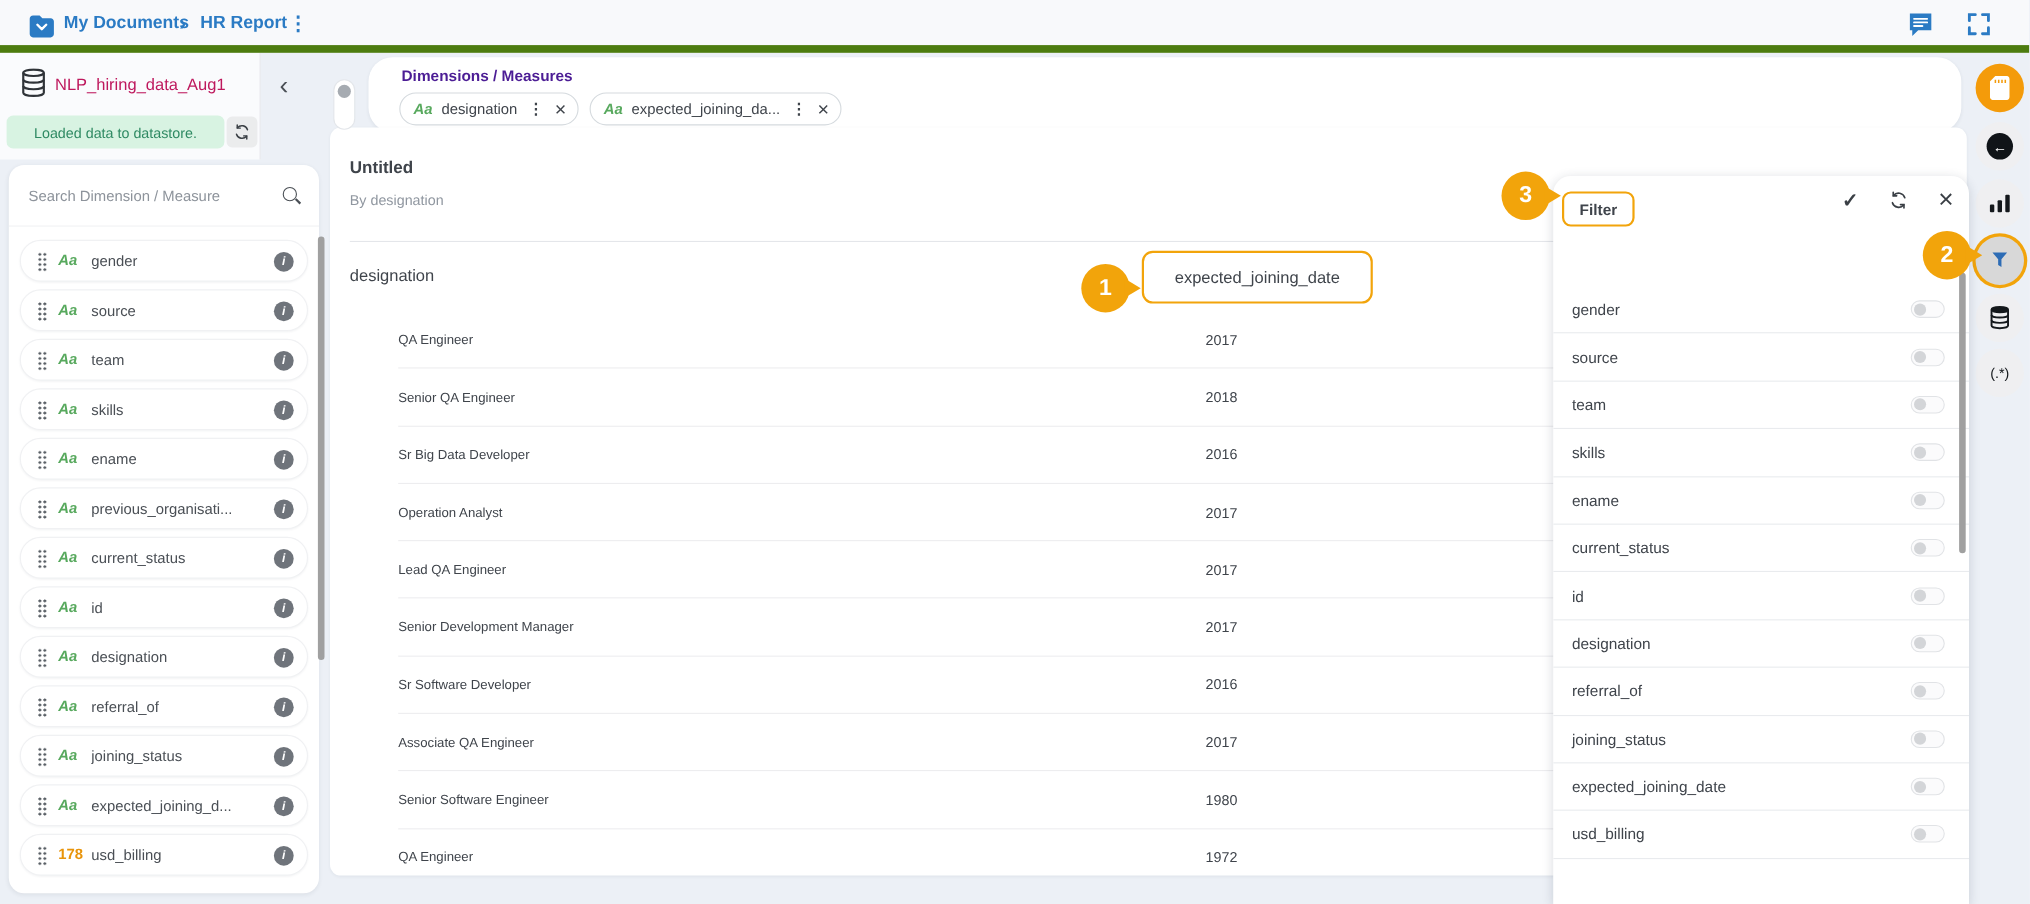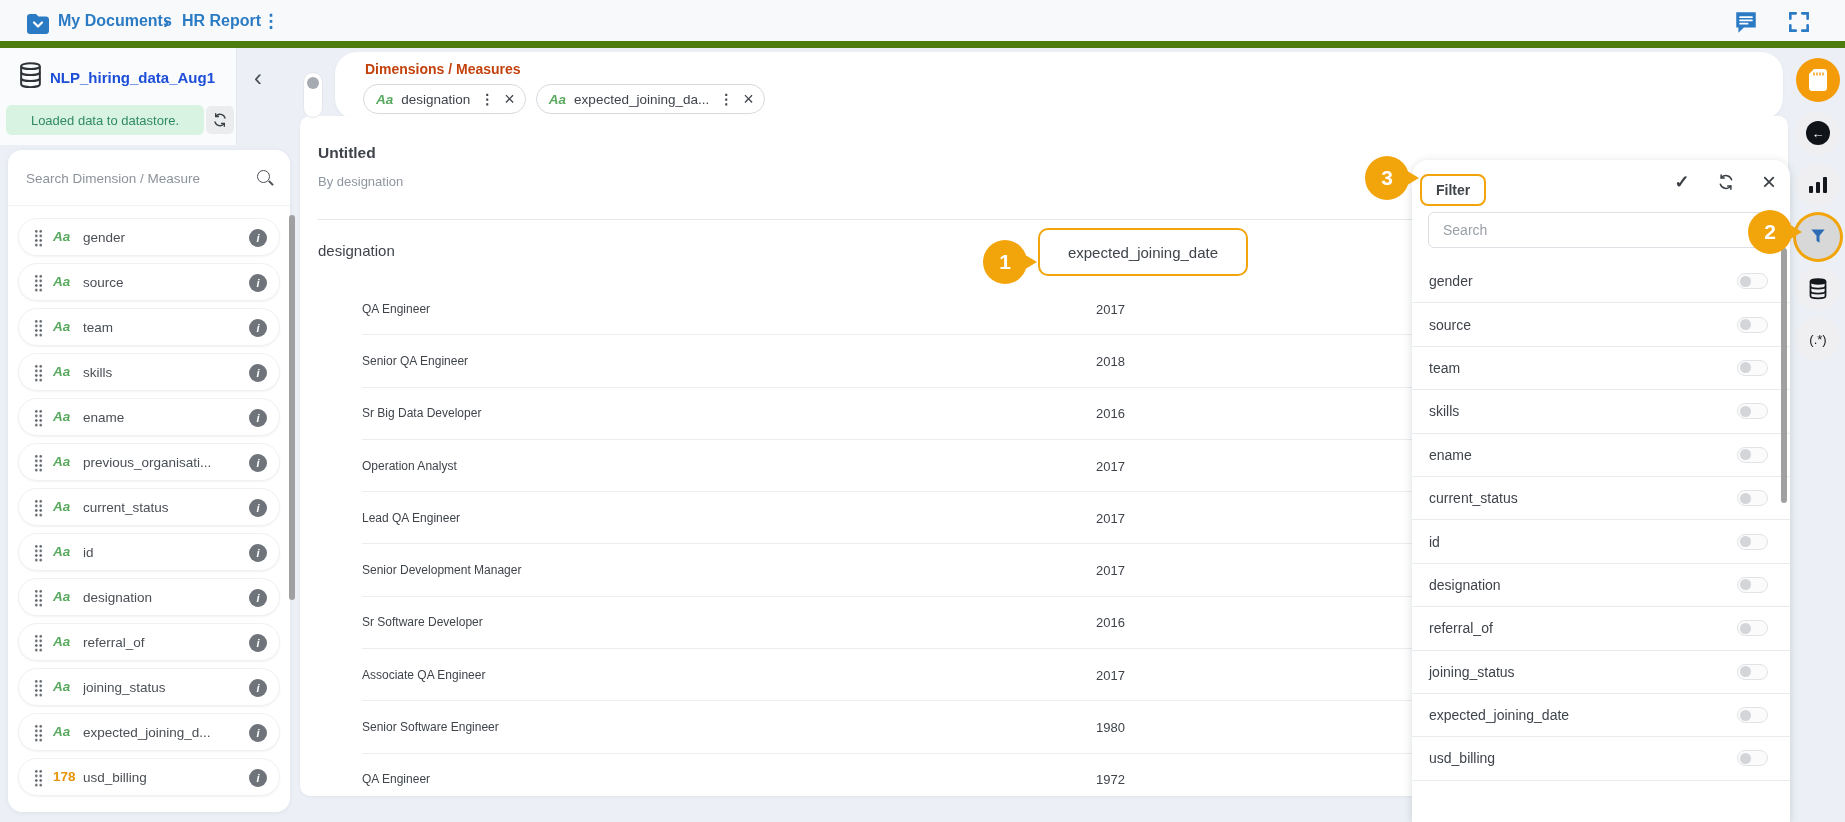--- a/index.html
+++ b/index.html
@@ -12,21 +12,21 @@
   .crumb { position:absolute; top:12px; font-size:16px; font-weight:600; color:#2b7bc4; cursor:pointer; }
   .crumb-root { left:58px; }
   .crumb-sep { position:absolute; left:163px; top:11px; font-size:19px; color:#2b7bc4; font-weight:700; }
   .crumb-cur { left:182px; }
   .kebab-blue { position:absolute; left:262px; top:10px; font-size:18px; color:#2b7bc4; font-weight:700; letter-spacing:0; }
   .tb-ic { position:absolute; top:9px; width:26px; height:26px; cursor:pointer; }
 
   
   .side-head { position:absolute; left:0; top:48px; width:237px; height:97px; background:#fafbfd; border-right:1px solid #e5e7eb; z-index:2; }
   .db-ic { position:absolute; left:18px; top:62px; width:25px; height:27px; z-index:3; }
-  .ds-title { position:absolute; left:50px; top:69px; font-size:15px; font-weight:700; color:#1d4ed8; z-index:3; }
+  .ds-title { position:absolute; left:50px; top:69px; font-size:15px; font-weight:400; color:#be185d; z-index:3; }
   .collapse { position:absolute; left:254px; top:64px; font-size:24px; color:#4a4f55; z-index:3; cursor:pointer; }
   .toast { position:absolute; left:6px; top:105px; width:198px; height:30px; background:#d8f3e2; border-radius:6px; color:#2f8a63; font-size:13px; display:flex; align-items:center; justify-content:center; z-index:3; }
   .toast-refresh { position:absolute; left:206px; top:106px; width:28px; height:28px; background:#ebeced; border-radius:5px; display:flex; align-items:center; justify-content:center; color:#3a3f45; z-index:3; cursor:pointer; }
 
   
   .side-card { position:absolute; left:8px; top:150px; width:282px; height:662px; background:#fff; border-radius:14px; box-shadow:0 1px 4px rgba(40,50,70,.08); z-index:2; overflow:hidden; }
   .side-search { position:absolute; left:0; top:0; width:282px; height:56px; border-bottom:1px solid #f1f2f4; }
   .side-search input { position:absolute; left:18px; top:14px; width:215px; height:28px; border:none; outline:none; font-size:13.5px; color:#15803d; font-family:"Liberation Sans",sans-serif; background:transparent; }
   .side-search input::placeholder { color:#8d939b; }
   .mag { position:absolute; left:248px; top:19px; width:18px; height:18px; }
@@ -39,21 +39,21 @@
   .ftype.t-text { color:#58a95e;font-style:italic; }
   .ftype.t-num { color:#e8940a; }
   .flabel { position:absolute; left:64px; top:11px; font-size:13.5px; color:#4a4f55; max-width:155px; white-space:nowrap; overflow:hidden; }
   .finfo { position:absolute; right:12px; top:10px; width:18px; height:18px; border-radius:50%; background:#6f747b; color:#fff; font-size:11px; font-weight:700; font-style:italic; display:flex; align-items:center; justify-content:center; cursor:pointer; }
   .side-scrollbar { position:absolute; left:289px; top:215px; width:6px; height:385px; background:#a0a0a0; border-radius:3px; z-index:3; cursor:pointer; }
 
   
   .dim-toggle { position:absolute; left:303px; top:72px; width:20px; height:46px; background:#fff; border:1px solid #e3e6ea; border-radius:10px; z-index:2; cursor:pointer; }
   .dim-toggle::after { content:""; position:absolute; left:3px; top:4px; width:12px; height:12px; border-radius:50%; background:#a6abb1; }
   .dim-card { position:absolute; left:335px; top:52px; width:1448px; height:68px; background:#fff; border-radius:22px; box-shadow:0 1px 3px rgba(40,50,70,.06); z-index:1; }
-  .dim-label { position:absolute; left:30px; top:9px; font-size:14px; font-weight:700; color:#c2410c; }
+  .dim-label { position:absolute; left:30px; top:9px; font-size:14px; font-weight:700; color:#4c1d95; }
   .chip-row { position:absolute; left:28px; top:32px; display:flex; gap:10px; }
   .chip { display:inline-flex; align-items:center; height:30px; border:1px solid #d5dade; border-radius:16px; padding:0 10px 0 12px; background:#fff; cursor:pointer; }
   .chip .ftype { position:static; }
   .chip-label { font-size:13.5px; color:#3f444b; margin:0 10px 0 8px; }
   .chip-kebab { font-size:14px; color:#3f444b; font-weight:700; margin-right:10px; cursor:pointer; }
   .chip-close { font-size:18px; color:#3f444b; line-height:1; cursor:pointer; }
 
   
   .main-card { position:absolute; left:300px; top:116px; width:1488px; height:680px; background:#fff; border-radius:10px; box-shadow:0 1px 3px rgba(40,50,70,.06); z-index:1; overflow:hidden; }
   .viz-title { position:absolute; left:18px; top:28px; font-size:15.5px; font-weight:700; color:#3f444b; }
@@ -333,23 +333,20 @@
     <div class="fp-ic fp-check">✓</div>
     <div class="fp-ic fp-refresh">
       <svg width="18" height="18" viewBox="0 0 24 24" fill="none" stroke="currentColor" stroke-width="2" stroke-linecap="round">
         <path d="M19.5 9A8 8 0 0 0 5.8 6.2"></path>
           <path d="M5.5 2.5v4.2h4.2"></path>
         <path d="M4.5 15a8 8 0 0 0 13.7 2.8"></path>
           <path d="M18.5 21.5v-4.2h-4.2"></path>
       </svg>
     </div>
     <div class="fp-ic fp-close">×</div>
-    <div class="fp-search">
-      <input type="text" placeholder="Search" style="">
-    </div>
     <div class="fp-list">
   <div class="fp-row">
     <span class="fp-label">gender</span>
     <span class="toggle"></span>
   </div>
 
   <div class="fp-row">
     <span class="fp-label">source</span>
     <span class="toggle"></span>
   </div>

